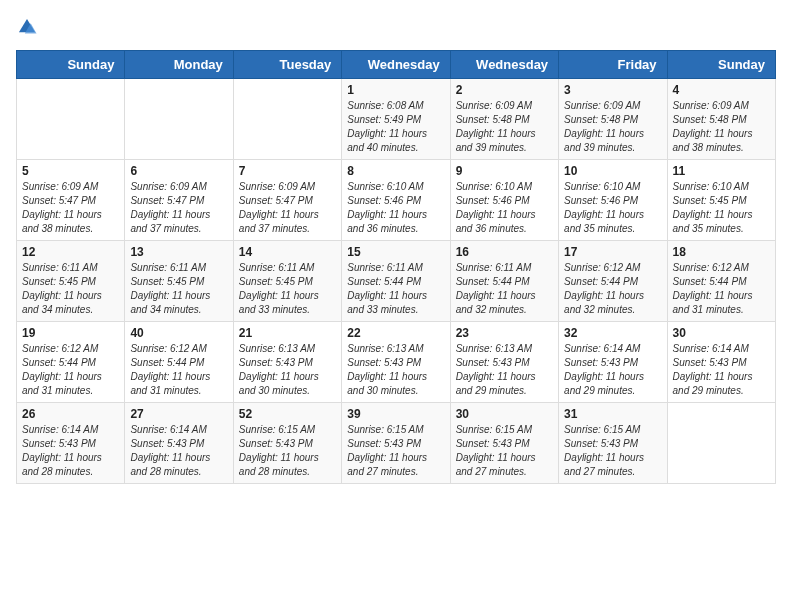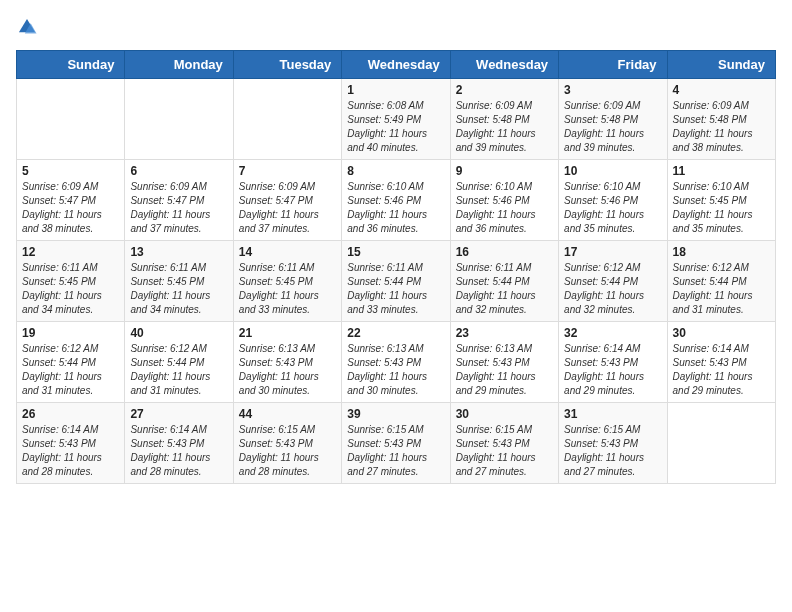--- a/index.html
+++ b/index.html
@@ -292,21 +292,21 @@
 Sunset: 5:43 PM
 Daylight: 11 hours and 28 minutes.</div>
         </td>
         <td>
           <span class="day-num">27</span>
           <div class="day-info" style="white-space: pre-line;">Sunrise: 6:14 AM
 Sunset: 5:43 PM
 Daylight: 11 hours and 28 minutes.</div>
         </td>
         <td>
-          <span class="day-num">44</span>
+          <span class="day-num">52</span>
           <div class="day-info" style="white-space: pre-line;">Sunrise: 6:15 AM
 Sunset: 5:43 PM
 Daylight: 11 hours and 28 minutes.</div>
         </td>
         <td>
           <span class="day-num">39</span>
           <div class="day-info" style="white-space: pre-line;">Sunrise: 6:15 AM
 Sunset: 5:43 PM
 Daylight: 11 hours and 27 minutes.</div>
         </td>

